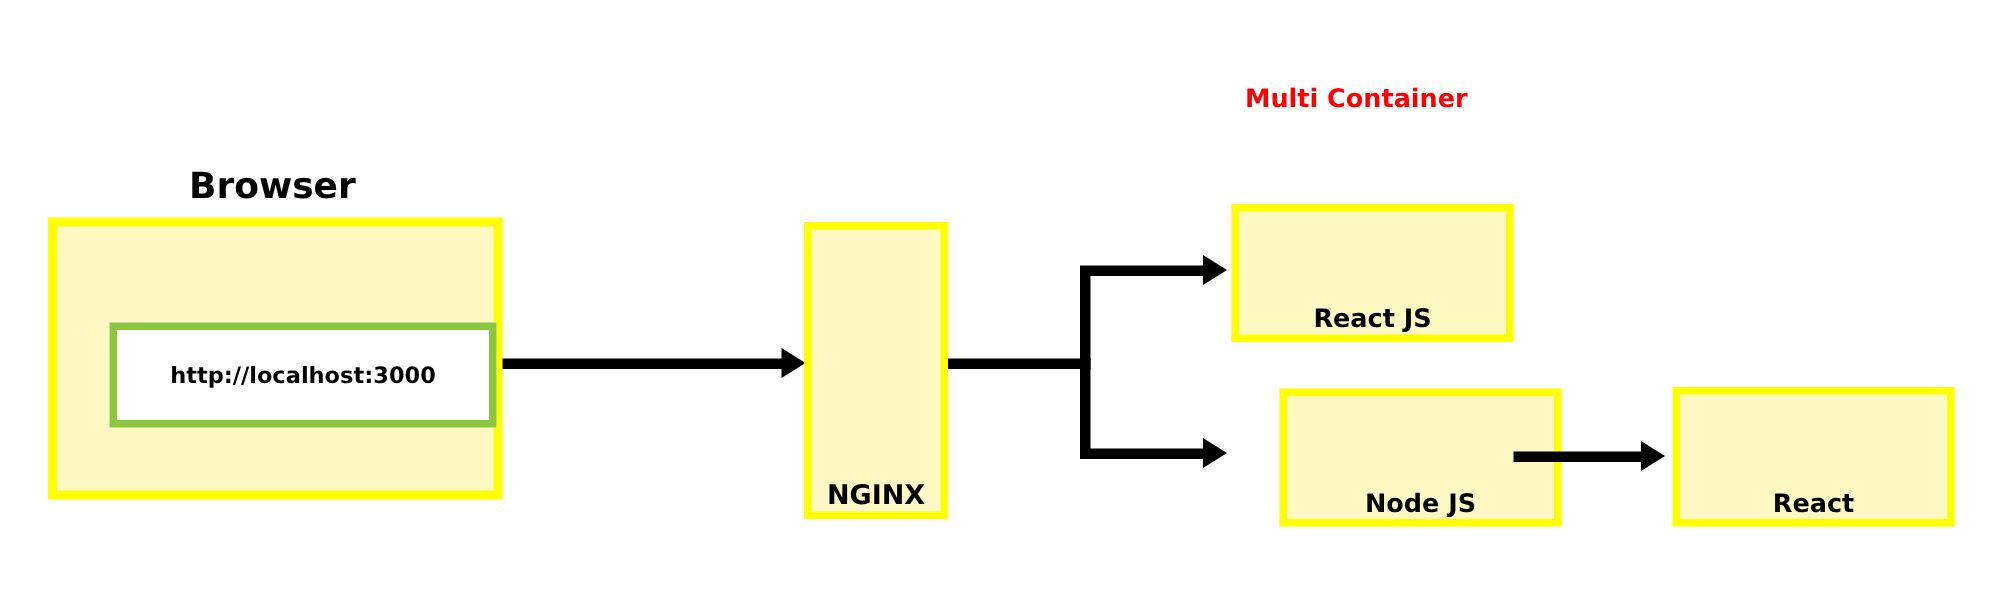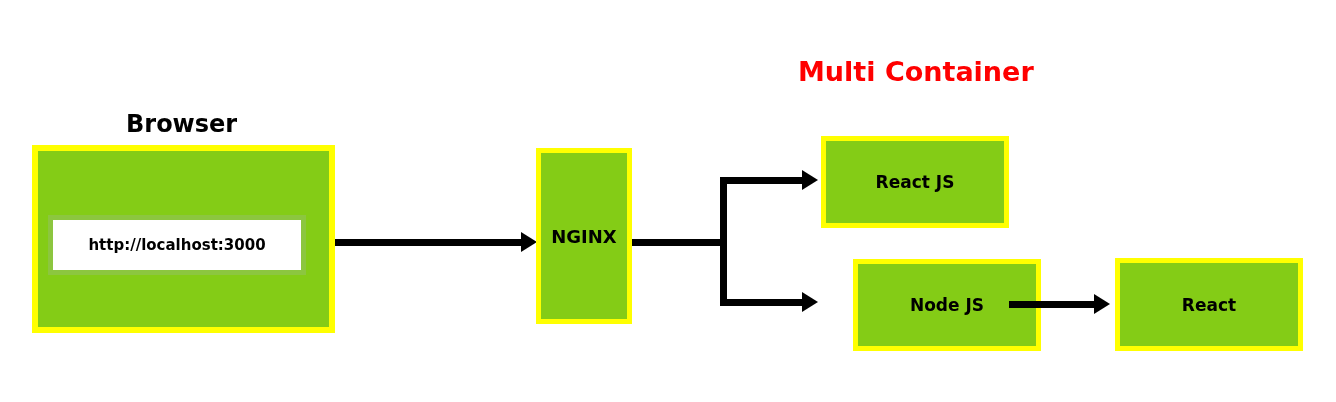--- a/index.html
+++ b/index.html
@@ -31,76 +31,76 @@
     top: 30px;
     font-size: 25px;
     letter-spacing: 0.2px;
   }
   #label-browser {
     left: 126px;
     top: 112px;
     font-size: 24px;
   }
   #title-multi-container {
-    left: 798px;
+    left: 830px;
     top: 58px;
-    font-size: 27px;
+    font-size: 17px;
     color: #ff0000;
   }
 
   
   .node-box {
     position: absolute;
-    background: #84cc16;
+    background: #fef9c3;
     border: 5px solid #ffff00;
     box-sizing: border-box;
     display: flex;
-    align-items: center;
+    align-items: flex-end;
     justify-content: center;
   }
   .node-label {
     font-size: 17px;
     font-weight: bold;
     color: #000000;
     white-space: nowrap;
   }
 
   #box-browser {
     left: 32px;
     top: 145px;
     width: 303px;
     height: 188px;
     border-width: 6px;
     display: block;
   }
   #box-url {
     position: absolute;
-    left: 10px;
+    left: 35px;
     top: 64px;
     width: 258px;
-    height: 60px;
+    height: 70px;
     background: #ffffff;
     border: 5px solid #8cc63f;
     box-sizing: border-box;
     display: flex;
     align-items: center;
     justify-content: center;
   }
   #url-text {
     font-size: 15px;
     font-weight: bold;
     color: #000000;
     white-space: nowrap;
   }
 
   #box-nginx {
     left: 536px;
     top: 148px;
     width: 96px;
-    height: 176px;
+    height: 198px;
   }
   #box-nginx .node-label { font-size: 18px; }
 
   #box-react {
     left: 821px;
     top: 136px;
     width: 188px;
     height: 92px;
   }
   #box-node {

